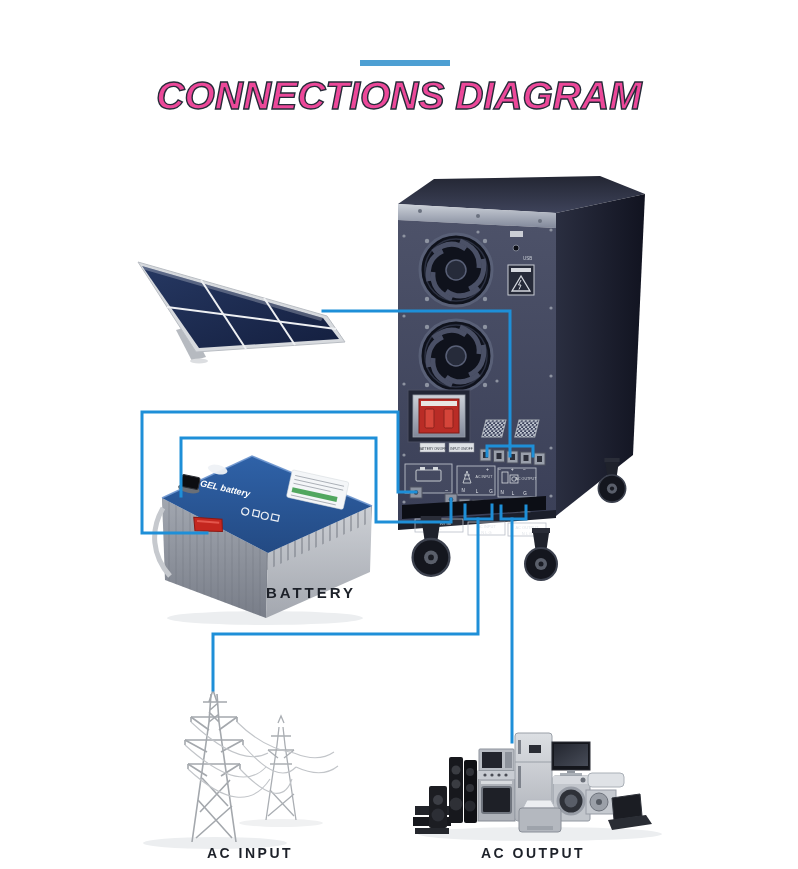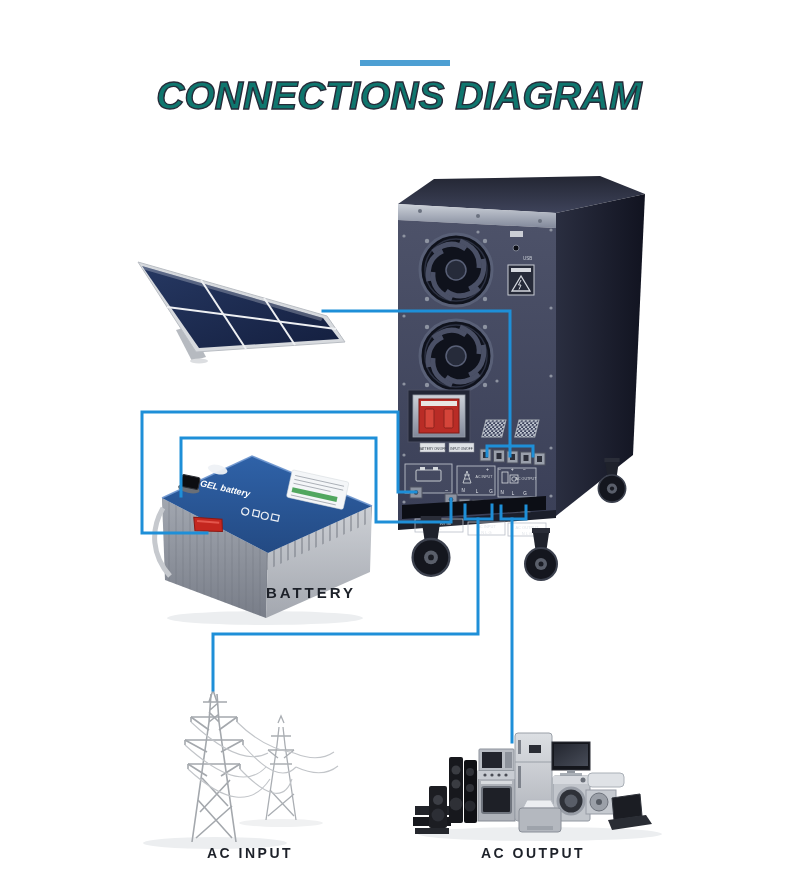--- a/index.html
+++ b/index.html
@@ -11,21 +11,21 @@
          font-size:39px;font-weight:bold;font-style:italic;color:#262B39;
          letter-spacing:0px;-webkit-text-stroke:1.4px #262B39;}
   svg text{font-family:"Liberation Sans",sans-serif;}
 </style>
 </head>
 <body>
 
 <div class="stage">
 
   <div class="accent" style="background: rgb(77, 159, 211);"></div>
-  <div class="title" style="color: #0f766e; text-align: center;">CONNECTIONS DIAGRAM</div>
+  <div class="title" style="color: #ec4899; text-align: center;">CONNECTIONS DIAGRAM</div>
 
   <svg class="scene" viewBox="0 0 798 869">
     <defs>
       <linearGradient id="gFront" x1="0" y1="0" x2="0" y2="1">
         <stop offset="0" stop-color="#4d5269"></stop>
           <stop offset="1" stop-color="#3a3f57"></stop>
       </linearGradient>
       <linearGradient id="gSide" x1="0" y1="0" x2="1" y2="0">
         <stop offset="0" stop-color="#2a2e40"></stop>
           <stop offset="1" stop-color="#111320"></stop>

